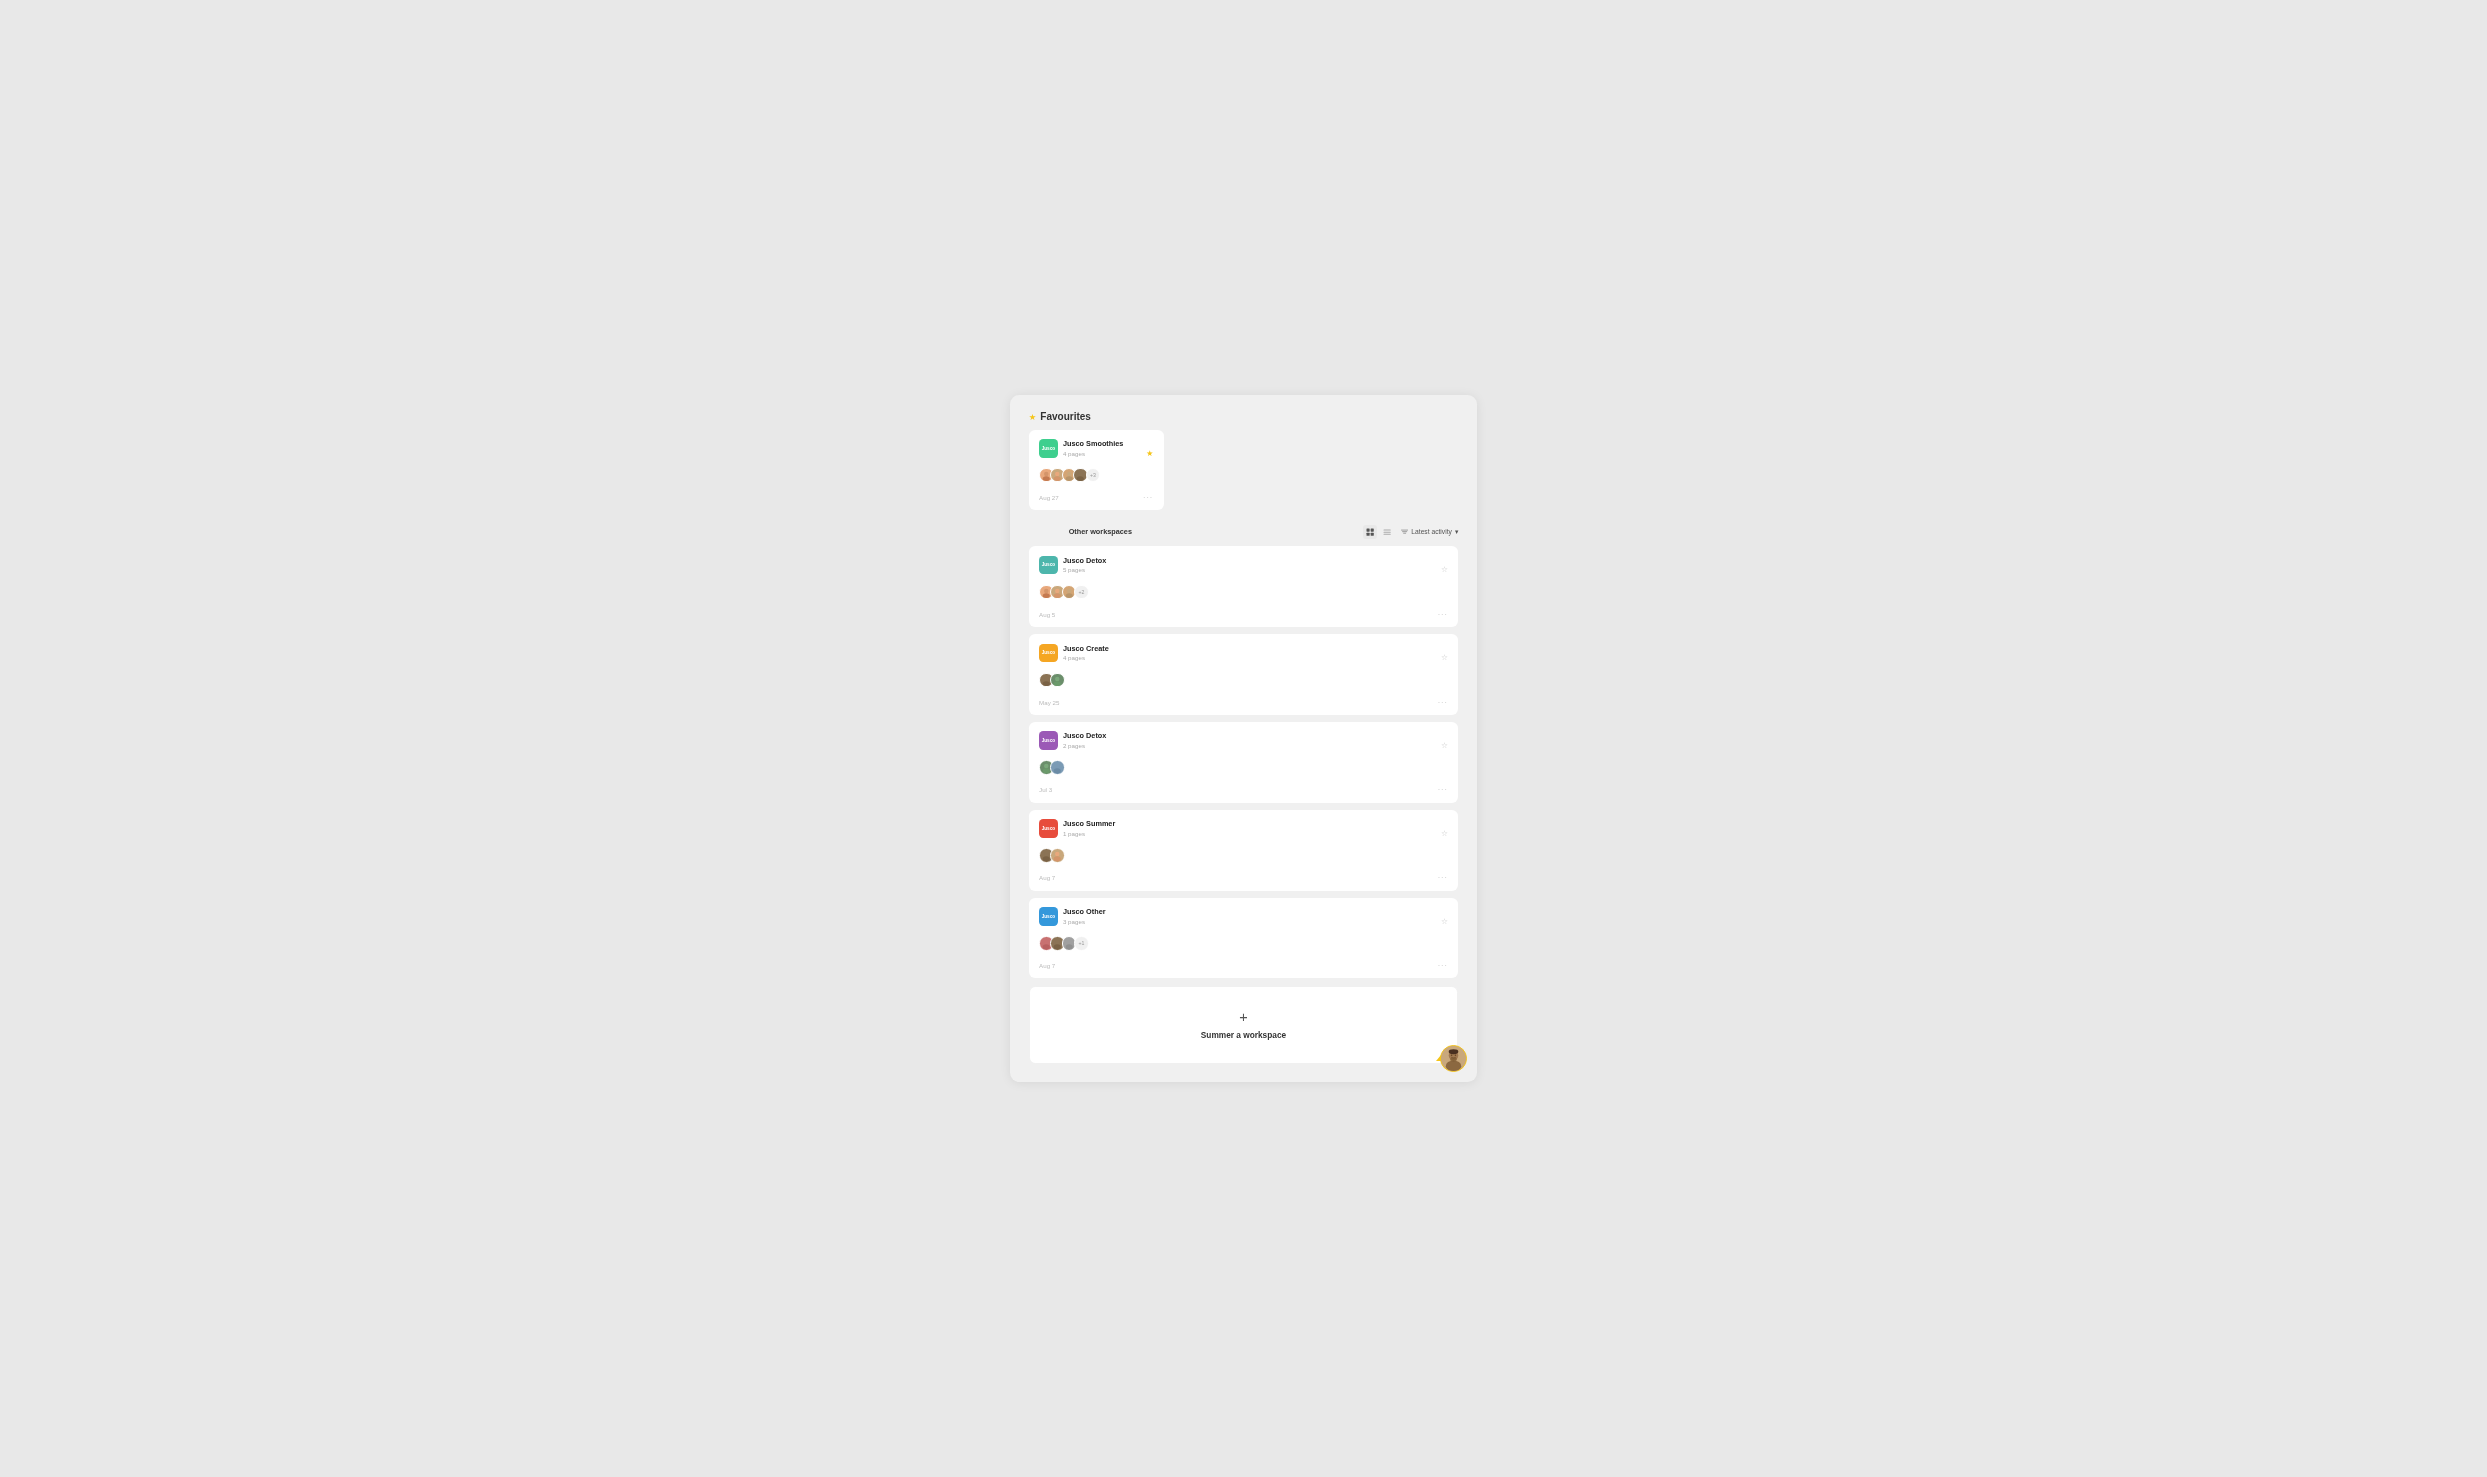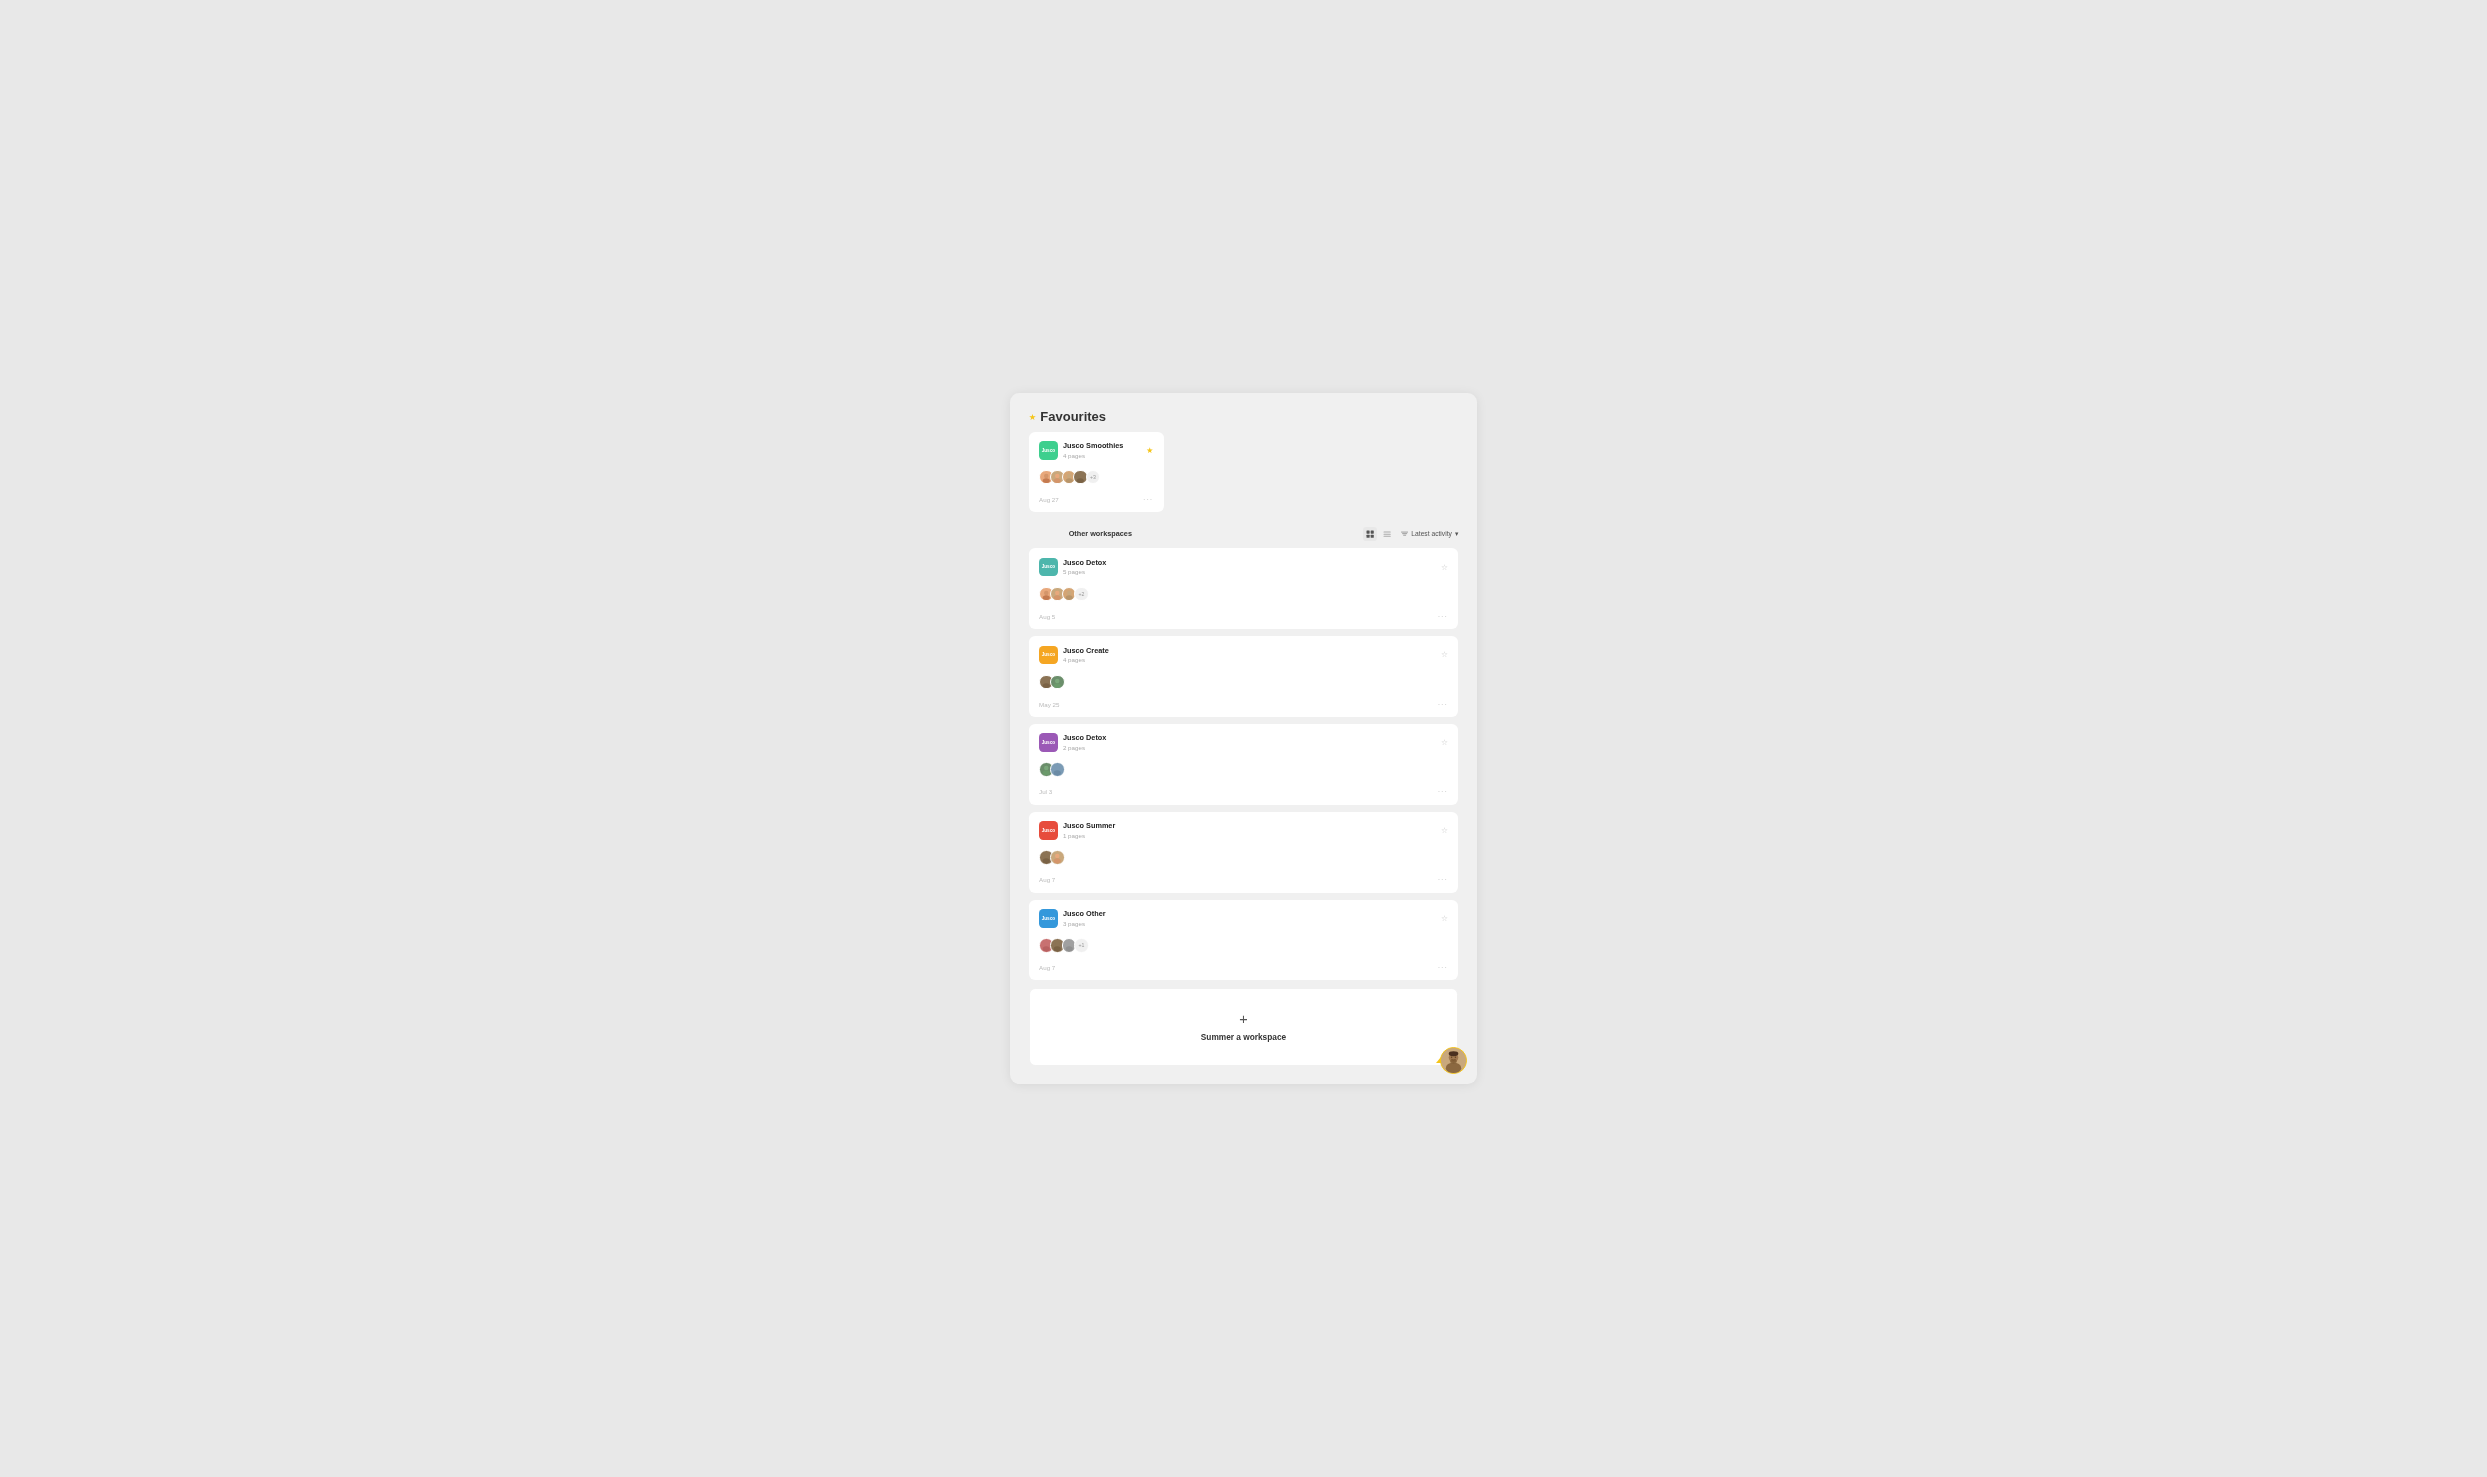--- a/index.html
+++ b/index.html
@@ -26,36 +26,36 @@
       display: flex;
       align-items: center;
       gap: 4.2px;
       margin-bottom: 7.3px;
     }
     .star-icon {
       color: #f5c518;
       font-size: 8.3px;
     }
     .section-title {
-      font-size: 13px;
+      font-size: 10px;
       font-weight: 600;
       color: #333;
     }
     
     .workspace-card {
       background: #ffffff;
       border-radius: 6.2px;
       padding: 9.3px 10.4px 8.3px;
       cursor: pointer;
       transition: box-shadow 0.2s;
       position: relative;
     }
     .card-header {
       display: flex;
-      align-items: center;
+      align-items: flex-end;
       justify-content: space-between;
       margin-bottom: 10.4px;
     }
     .card-title-area {
       display: flex;
       align-items: center;
       gap: 5.2px;
     }
     .workspace-logo {
       width: 18.7px;

